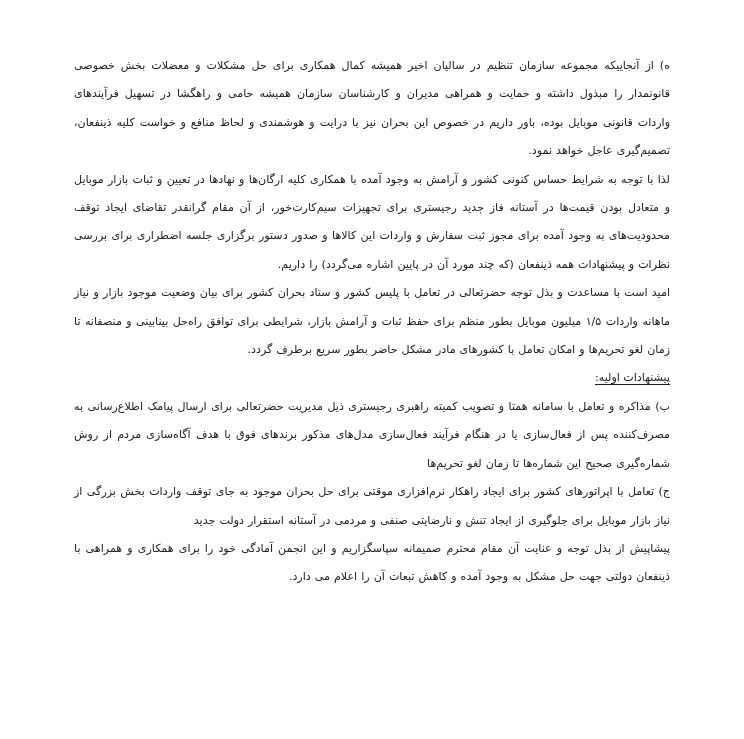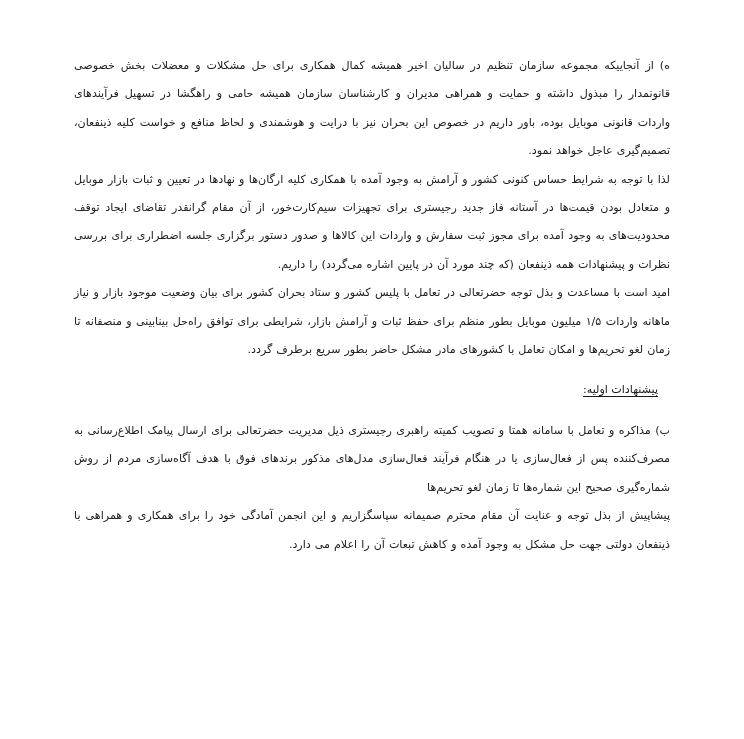--- a/index.html
+++ b/index.html
@@ -36,21 +36,21 @@
   }
   p.para {
     margin: 0 0 0 0;
     padding: 0;
   }
   .heading-line {
     direction: rtl;
     text-align: right;
     font-size: 11.1px;
     line-height: 28.4px;
-    margin: 12px;
+    margin: 0;
     padding: 0;
   }
   .heading-line .u {
     text-decoration: underline;
     text-underline-offset: 3px;
   }
 </style>
 </head>
 <body>
 
@@ -61,16 +61,17 @@
   <p class="body-text para">لذا با توجه به شرایط حساس کنونی کشور و آرامش به وجود آمده با همکاری کلیه ارگان‌ها و نهادها در تعیین و ثبات بازار موبایل و متعادل بودن قیمت‌ها در آستانه فاز جدید رجیستری برای تجهیزات سیم‌کارت‌خور، از آن مقام گرانقدر تقاضای ایجاد توقف محدودیت‌های به وجود آمده برای مجوز ثبت سفارش و واردات این کالاها و صدور دستور برگزاری جلسه اضطراری برای بررسی نظرات و پیشنهادات همه ذینفعان (که چند مورد آن در پایین اشاره می‌گردد) را داریم.</p>
 
 
   <p class="body-text para">امید است با مساعدت و بذل توجه حضرتعالی در تعامل با پلیس کشور و ستاد بحران کشور برای بیان وضعیت موجود بازار و نیاز ماهانه واردات ۱/۵ میلیون موبایل بطور منظم برای حفظ ثبات و آرامش بازار، شرایطی برای توافق راه‌حل بینابینی و منصفانه تا زمان لغو تحریم‌ها و امکان تعامل با کشورهای مادر مشکل حاضر بطور سریع برطرف گردد.</p>
 
   <p class="heading-line"><span class="u">پیشنهادات اولیه:</span></p>
 
 
   <p class="body-text para">ب) مذاکره و تعامل با سامانه همتا و تصویب کمیته راهبری رجیستری ذیل مدیریت حضرتعالی برای ارسال پیامک اطلاع‌رسانی به مصرف‌کننده پس از فعال‌سازی یا در هنگام فرآیند فعال‌سازی مدل‌های مذکور برندهای فوق با هدف آگاه‌سازی مردم از روش شماره‌گیری صحیح این شماره‌ها تا زمان لغو تحریم‌ها</p>
 
+  <p class="body-text para">ج) تعامل با اپراتورهای کشور برای ایجاد راهکار نرم‌افزاری موقتی برای حل بحران موجود به جای توقف واردات بخش بزرگی از نیاز بازار موبایل برای جلوگیری از ایجاد تنش و نارضایتی صنفی و مردمی در آستانه استقرار دولت جدید</p>
 
   <p class="body-text para">پیشاپیش از بذل توجه و عنایت آن مقام محترم صمیمانه سپاسگزاریم و این انجمن آمادگی خود را برای همکاری و همراهی با ذینفعان دولتی جهت حل مشکل به وجود آمده و کاهش تبعات آن را اعلام می دارد.</p>
 
 </div>
 
 </body></html>

